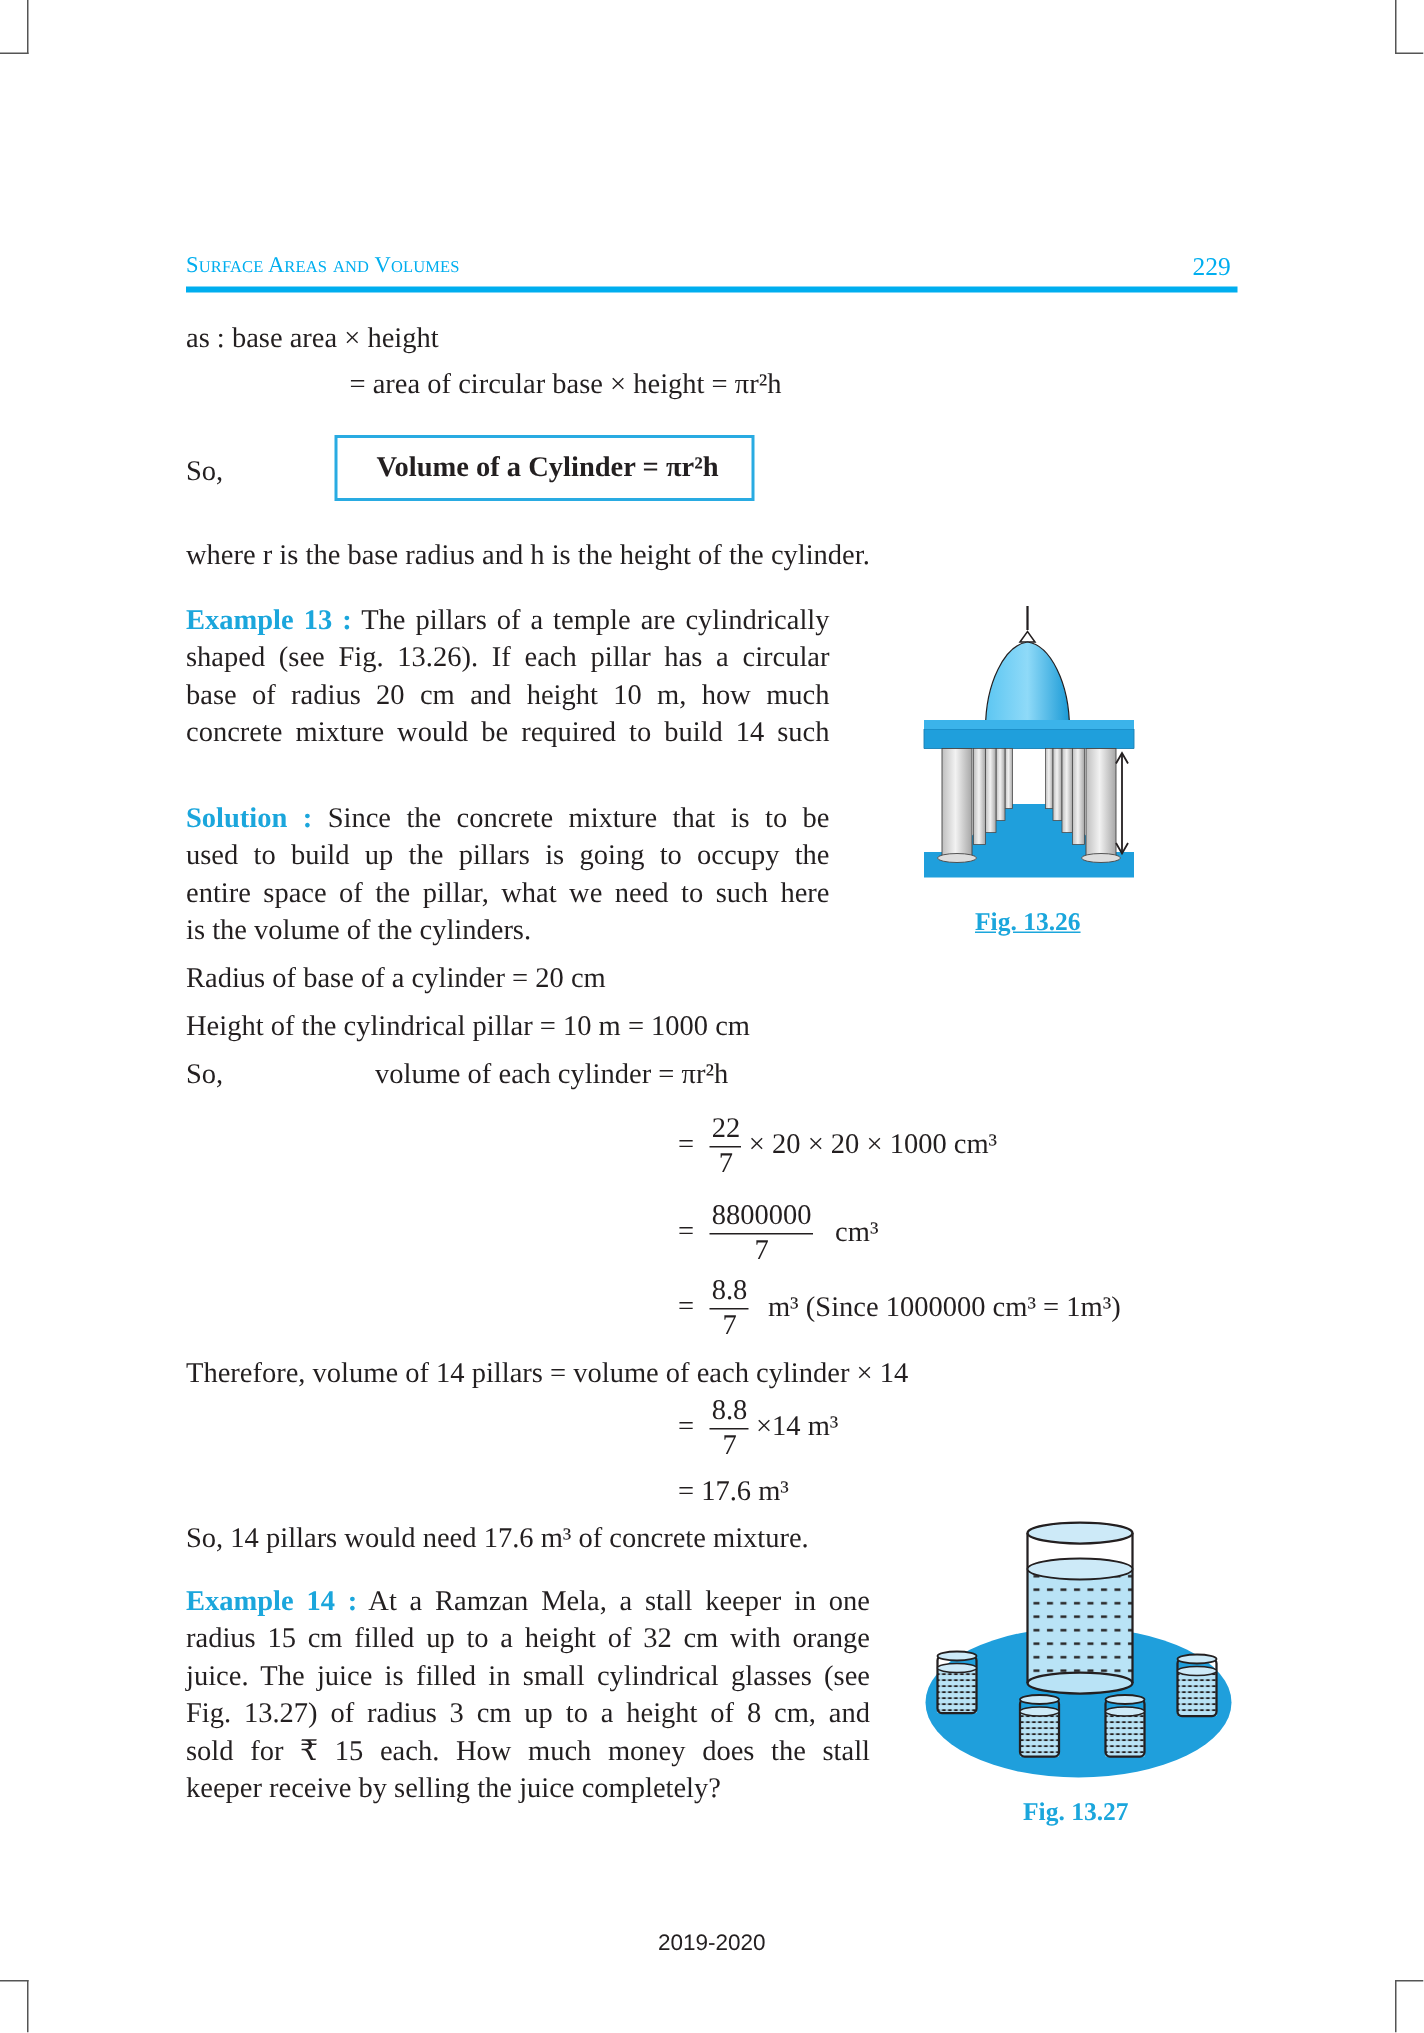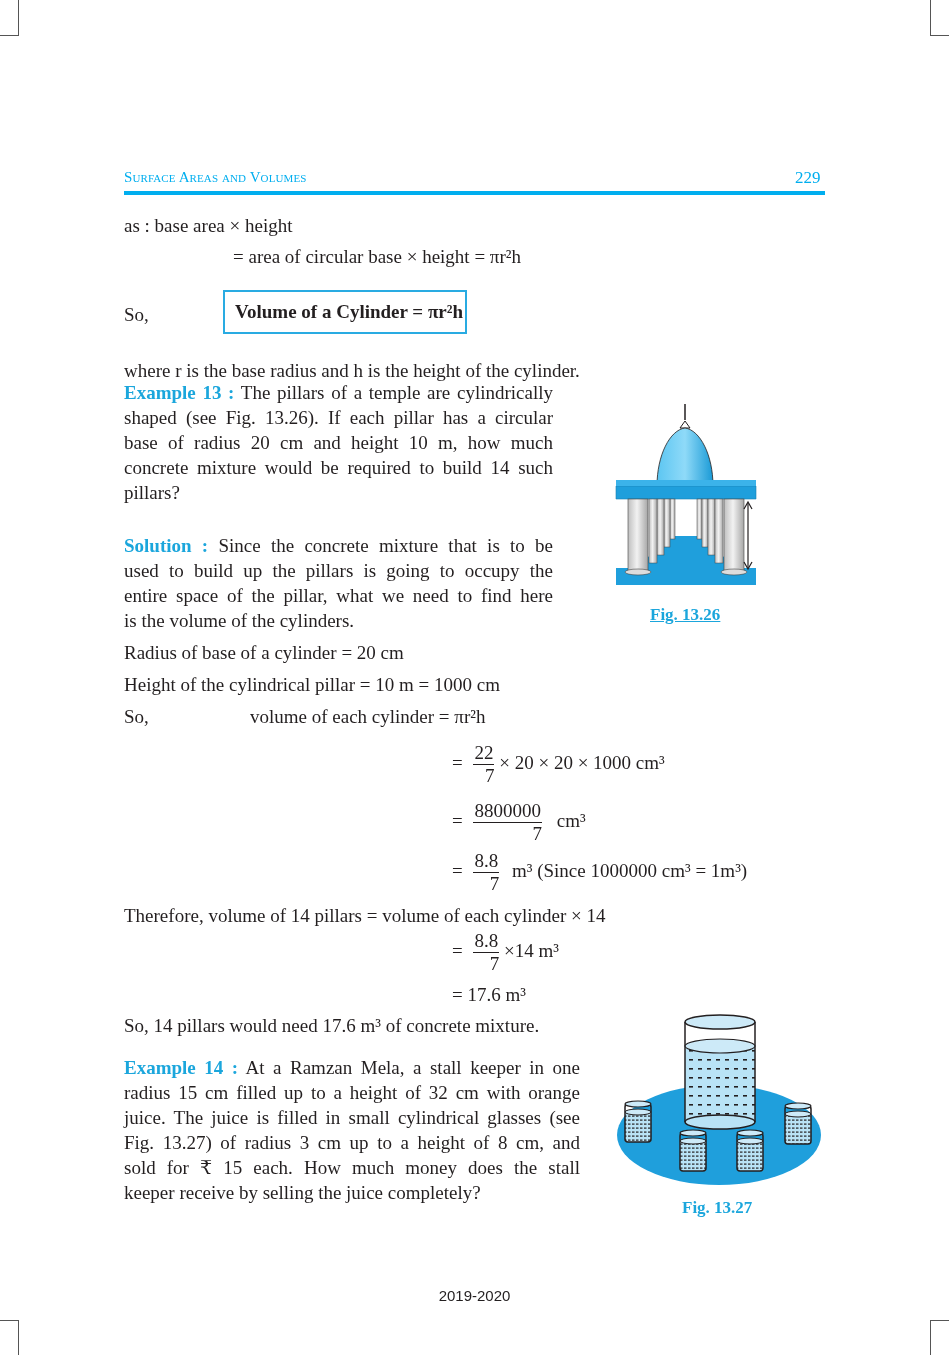--- a/index.html
+++ b/index.html
@@ -15,25 +15,25 @@
     font-variant: small-caps; letter-spacing: 0.1px;
   }
   .hdr-page { left: 795px; top: 168px; font-size: 17px; color: #00aeef; }
   .hdr-rule { left: 124px; top: 191px; width: 701px; height: 4px; background: #00aeef; }
   .txt { font-size: 19px; line-height: 25px; white-space: nowrap; }
   .para { font-size: 19px; line-height: 25px; text-align: justify; }
   .para .line { display: block; text-align: justify; text-align-last: justify; }
   .para .line.last { text-align-last: left; }
   .accent { color: #1ba6dc; font-weight: bold; }
   .formula-box {
-    left: 223px; top: 290px; width: 244px; height: 44px;
+    left: 223px; top: 290px; width: 280px; height: 44px;
     border: 2px solid #29abe2; box-sizing: border-box;
-    font-weight: bold; font-size: 19px; line-height: 40px; padding-left: 10px;
+    font-weight: bold; font-size: 19px; line-height: 40px; padding-left: 26px;
   }
-  .frac { display: inline-block; vertical-align: middle; text-align: right; position: relative; }
+  .frac { display: inline-block; vertical-align: middle; text-align: center; position: relative; }
   .frac .num { display: block; border-bottom: 1.2px solid #231f20; padding: 0 1px; line-height: 22px; }
   .frac .den { display: block; line-height: 22px; }
   .fig-cap { font-size: 17px; color: #1ba6dc; font-weight: bold; }
   .footer { left: 0; width: 949px; top: 1287px; text-align: center;
     font-family: "Liberation Sans", "DejaVu Sans", sans-serif; font-size: 15px; color: #231f20; }
 </style>
 </head>
 <body>
 
 <div class="crop" style="left:18px;top:0;width:1px;height:36px;"></div>
@@ -48,31 +48,30 @@
 <div class="abs hdr-title">Surface Areas and Volumes</div>
 <div class="abs hdr-page">229</div>
 <div class="abs hdr-rule"></div>
 
 <div class="abs txt" style="left:124px;top:213px;">as : base area × height</div>
 <div class="abs txt" style="left:233px;top:244px;">= area of circular base × height = πr²h</div>
 <div class="abs txt" style="left:124px;top:302px;">So,</div>
 <div class="abs formula-box">Volume of a Cylinder = πr²h</div>
 <div class="abs txt" style="left:124px;top:358px;text-align:center;">where r is the base radius and h is the height of the cylinder.</div>
 
-<div class="abs para" style="left:124px;top:380px;width:429px;">
+<div class="abs para" style="left:124px;top:401px;width:429px;">
   <span class="line"><span class="accent">Example 13 :</span> <span>The pillars of a temple are cylindrically</span></span>
   <span class="line">shaped (see Fig. 13.26). If each pillar has a circular</span>
   <span class="line">base of radius 20 cm and height 10 m, how much</span>
   <span class="line">concrete mixture would be required to build 14 such</span>
-  <span class="line last">pillars?</span>
 </div>
 <div class="abs para" style="left:124px;top:533px;width:429px;">
   <span class="line"><span class="accent">Solution :</span> <span>Since the concrete mixture that is to be</span></span>
   <span class="line">used to build up the pillars is going to occupy the</span>
-  <span class="line">entire space of the pillar, what we need to find here</span>
+  <span class="line">entire space of the pillar, what we need to such here</span>
   <span class="line last">is the volume of the cylinders.</span>
 </div>
 
 <svg class="abs" style="left:612px;top:400px;" width="160" height="190" viewBox="0 0 160 190">
   <defs>
     <linearGradient id="dome" x1="0" x2="1" y1="0" y2="0">
       <stop offset="0" stop-color="#5cc6f2"></stop>
         <stop offset="0.5" stop-color="#8fdaf8"></stop>
         <stop offset="1" stop-color="#1a9ad6"></stop>
     </linearGradient>

